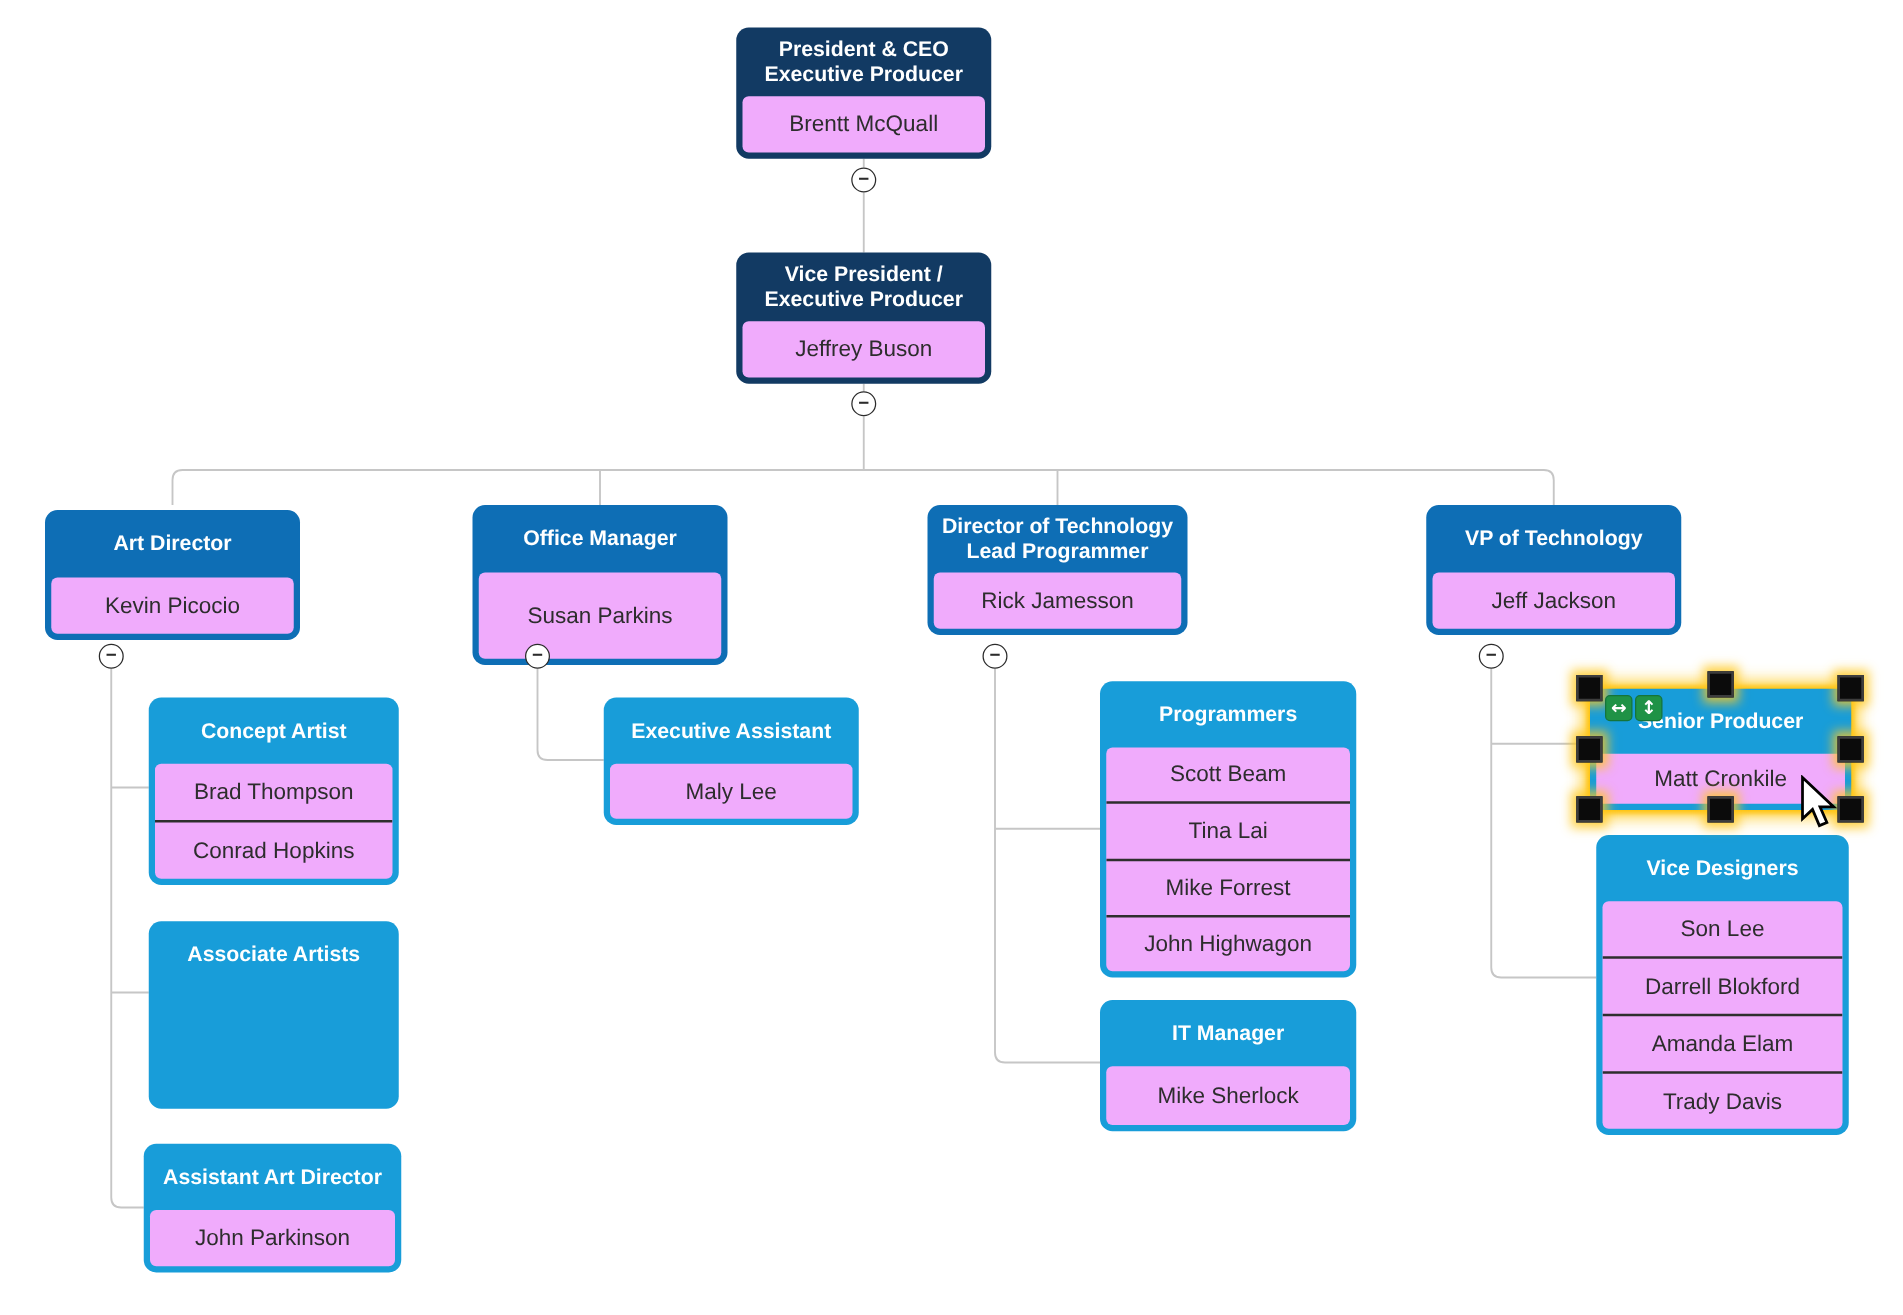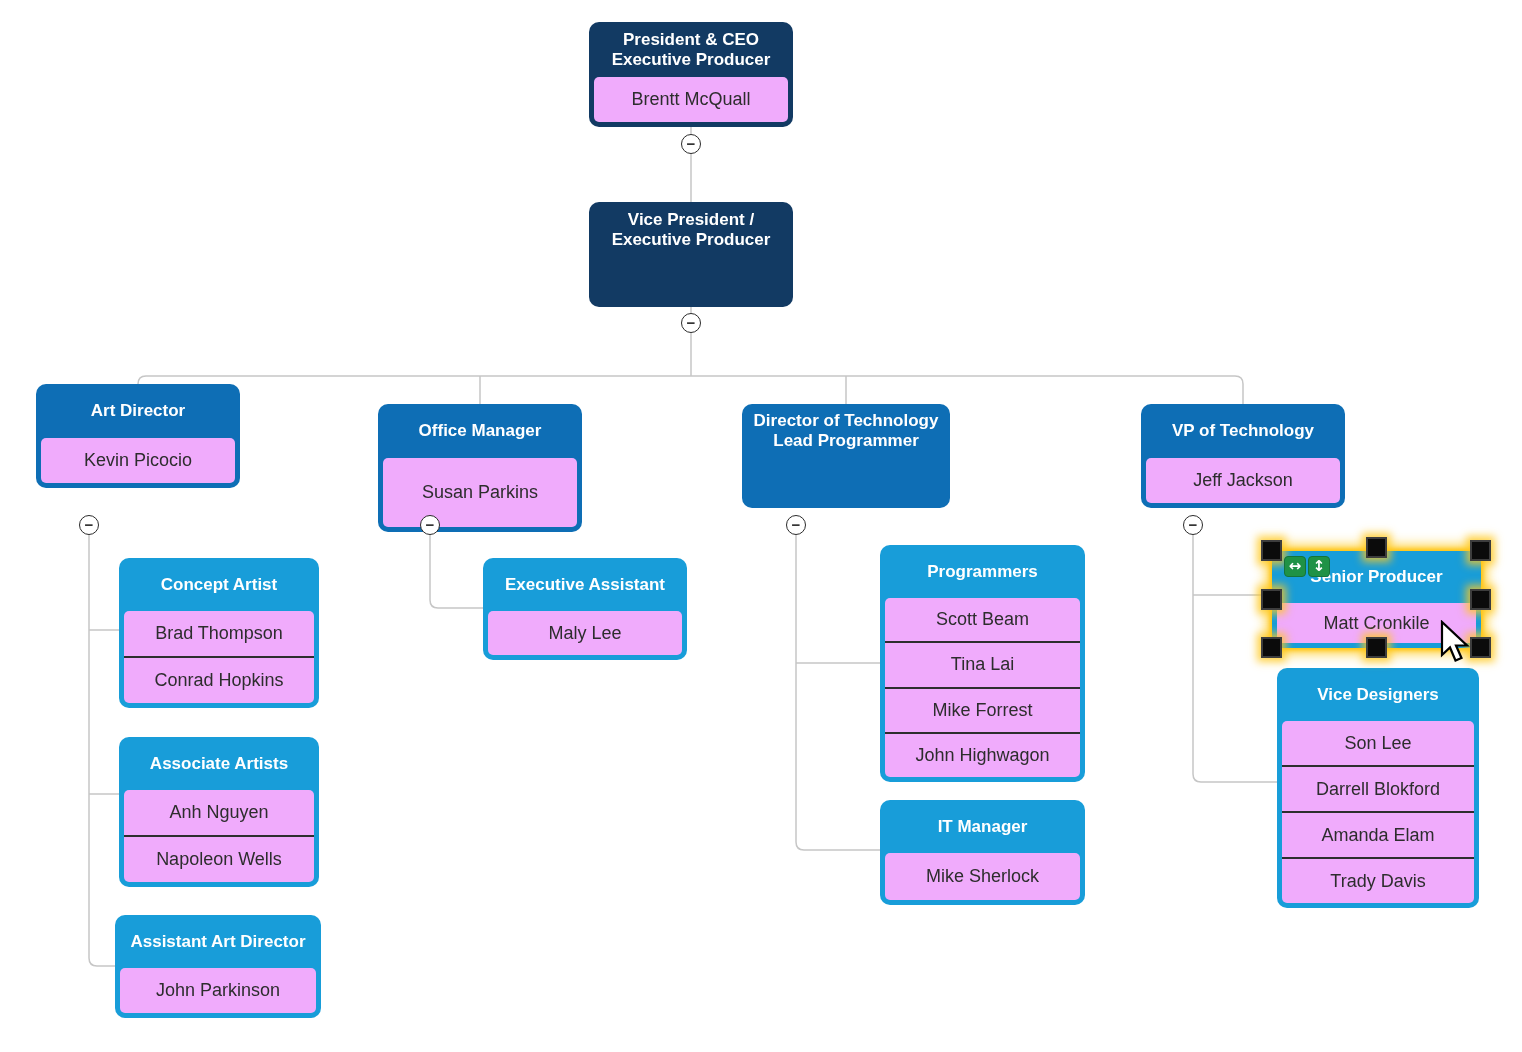--- a/index.html
+++ b/index.html
@@ -97,62 +97,64 @@
     <div class="hd">President &amp; CEO
 Executive Producer</div>
     <div class="bd">
         <div class="row">Brentt  McQuall</div>
       </div>
   </div>
 
   <div class="node exec" style="left:589px;top:202px;width:204px;height:105px">
     <div class="hd">Vice President /
 Executive Producer</div>
-  </div>
-
-  <div class="node mgr" style="left:36px;top:384px;width:204px;height:104px">
+    <div class="bd">
+        <div class="row">Jeffrey Buson</div>
+      </div>
+  </div>
+
+  <div class="node mgr" style="left:36px;top:408px;width:204px;height:104px">
     <div class="hd">Art Director</div>
     <div class="bd">
         <div class="row">Kevin Picocio</div>
       </div>
   </div>
 
   <div class="node mgr" style="left:378px;top:404px;width:204px;height:128px">
     <div class="hd">Office Manager</div>
     <div class="bd">
         <div class="row">Susan Parkins</div>
       </div>
   </div>
 
   <div class="node mgr" style="left:742px;top:404px;width:208px;height:104px">
     <div class="hd">Director of Technology
 Lead Programmer</div>
+    <div class="bd">
+        <div class="row">Rick Jamesson</div>
+      </div>
   </div>
 
   <div class="node mgr" style="left:1141px;top:404px;width:204px;height:104px">
     <div class="hd">VP of Technology</div>
     <div class="bd">
         <div class="row">Jeff Jackson</div>
       </div>
   </div>
 
   <div class="node team" style="left:119px;top:558px;width:200px;height:150px">
     <div class="hd">Concept Artist</div>
     <div class="bd">
       <div class="row">Brad Thompson</div>
       <div class="row">Conrad Hopkins</div>
     </div>
   </div>
 
   <div class="node team" style="left:119px;top:737px;width:200px;height:150px">
     <div class="hd">Associate Artists</div>
-    <div class="bd">
-      <div class="row">Anh Nguyen</div>
-      <div class="row">Napoleon Wells</div>
-    </div>
   </div>
 
   <div class="node team" style="left:115px;top:915px;width:206px;height:103px">
     <div class="hd">Assistant Art Director</div>
     <div class="bd">
         <div class="row">John Parkinson</div>
       </div>
   </div>
 
   <div class="node team" style="left:483px;top:558px;width:204px;height:102px">

